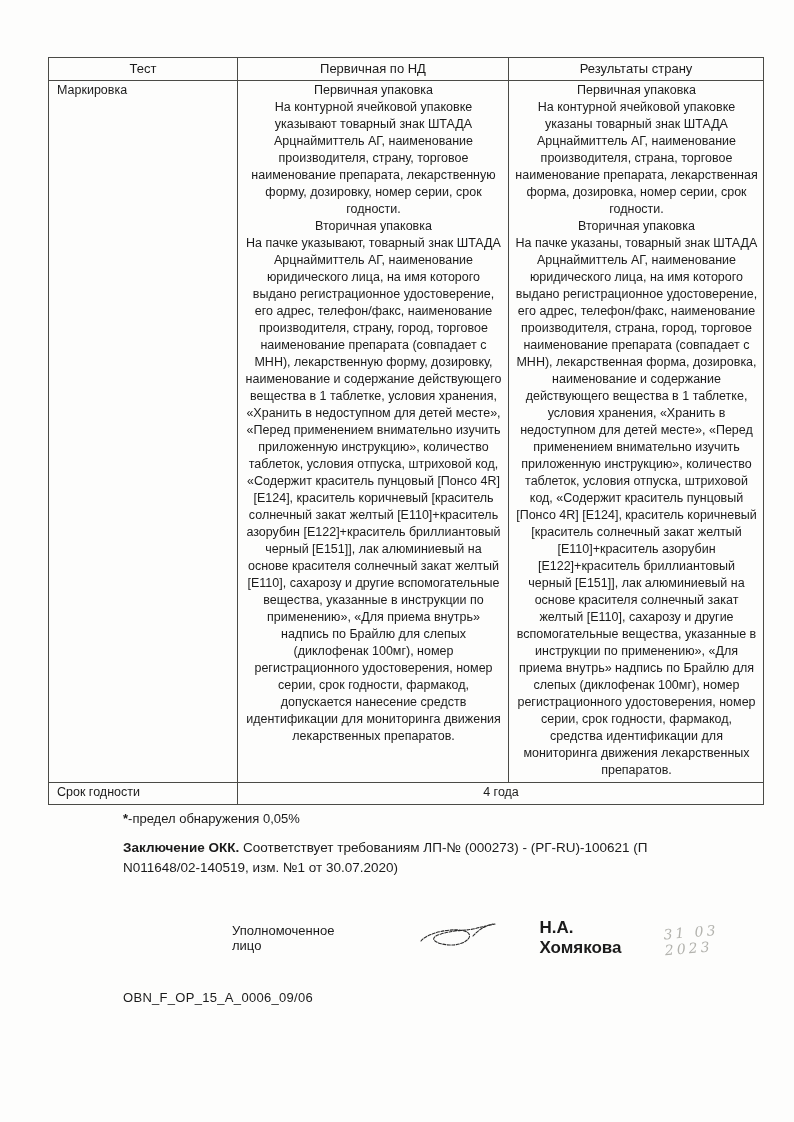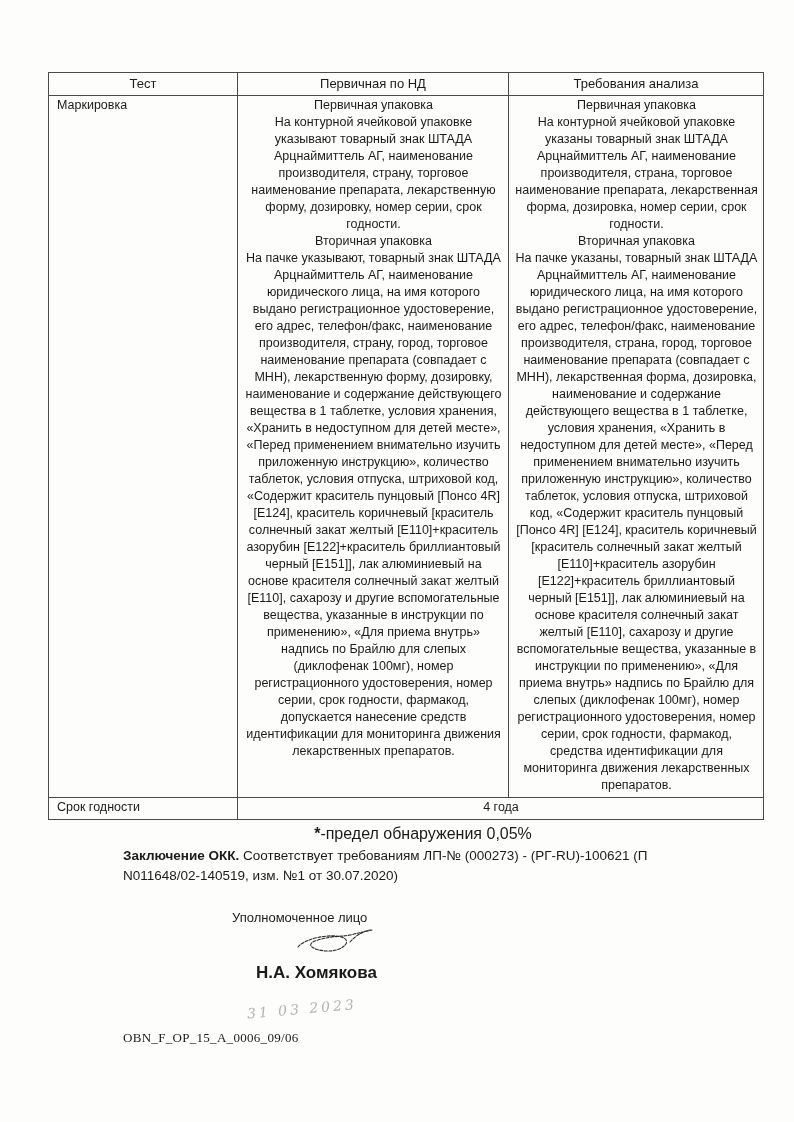--- a/index.html
+++ b/index.html
@@ -4,21 +4,21 @@
 <style>
   html, body { margin: 0; padding: 0; }
   body {
     width: 794px; height: 1122px;
     background: #ffffff;
     font-family: "Liberation Sans", sans-serif;
     color: #1b1b1b;
     overflow: hidden;
   }
   .page { position: relative; width: 794px; height: 1122px; background: #fdfdfc; }
-  .content { position: absolute; top: 72px; left: 48px; width: 716px; }
+  .content { position: absolute; top: 57px; left: 48px; width: 716px; }
 
   table.qc {
     border-collapse: collapse;
     width: 715px;
     table-layout: fixed;
   }
   table.qc th, table.qc td {
     border: 1px solid #4a4a46;
     font-size: 12.5px;
     line-height: 17px;
@@ -28,61 +28,60 @@
     font-weight: normal;
     text-align: center;
     padding: 2px 2px 3px 2px;
     font-size: 13px;
   }
   td.c1 { padding: 1px 4px 2px 8px; }
   td.c2, td.c3 { padding: 1px 5px 3px 6px; text-align: center; }
   .pre { white-space: pre-wrap; }
 
   .notes { margin-left: 75px; margin-top: 5px; width: 600px; }
-  .footnote { font-size: 16px; line-height: 18px; text-align: center; }
+  .footnote { font-size: 13px; line-height: 18px; }
   .footnote .b, .conclusion .b { font-weight: bold; }
-  .conclusion { font-size: 13.5px; line-height: 20px; margin-top: 3px; width: 598px; }
+  .conclusion { font-size: 13.5px; line-height: 20px; margin-top: 10px; width: 598px; }
 
   .sig-row {
-    margin-top: 24px; margin-left: 184px;
-    display: flex; 
+    margin-top: 40px; margin-left: 184px;
+    display: flex; align-items: center;
     height: 40px;
-    flex-direction: column;
   }
   .sig-label { font-size: 13px; }
   .sig-scribble { margin-left: 52px; width: 108px; height: 38px; flex: none; }
   .sig-name { font-size: 17px; font-weight: bold; margin-left: 24px; }
   .sig-date {
     margin-left: 14px;
     font-family: "DejaVu Serif", serif;
     font-style: italic;
     font-size: 14px;
     letter-spacing: 3px;
     color: #b3b3ae;
     transform: rotate(-5deg);
   }
-  .doc-code { margin-top: 80px; margin-left: 75px; font-size: 13px; letter-spacing: 0.3px; font-family: Liberation Serif, serif; }
+  .doc-code { margin-top: 32px; margin-left: 75px; font-size: 13px; letter-spacing: 0.3px; }
 </style>
 </head>
 <body>
 
 <div class="page">
   <div class="content">
 
     <table class="qc">
       <colgroup>
         <col style="width:189px">
         <col style="width:271px">
         <col style="width:255px">
       </colgroup>
       <thead>
         <tr>
           <th>Тест</th>
           <th>Первичная по НД</th>
-          <th>Требования анализа</th>
+          <th>Результаты страну</th>
         </tr>
       </thead>
       <tbody>
         <tr>
           <td class="c1">Маркировка</td>
           <td class="c2 pre">Первичная упаковка
 На контурной ячейковой упаковке указывают товарный знак ШТАДА Арцнаймиттель АГ, наименование производителя, страну, торговое наименование препарата, лекарственную форму, дозировку, номер серии, срок годности.
 Вторичная упаковка
 На пачке указывают, товарный знак ШТАДА Арцнаймиттель АГ, наименование юридического лица, на имя которого выдано регистрационное удостоверение, его адрес, телефон/факс, наименование производителя, страну, город, торговое наименование препарата (совпадает с МНН), лекарственную форму, дозировку, наименование и содержание действующего вещества в 1 таблетке, условия хранения, «Хранить в недоступном для детей месте», «Перед применением внимательно изучить приложенную инструкцию», количество таблеток, условия отпуска, штриховой код,  «Содержит краситель пунцовый [Понсо 4R] [E124], краситель коричневый [краситель солнечный закат желтый [E110]+краситель азорубин [E122]+краситель бриллиантовый черный [E151]], лак алюминиевый на основе красителя солнечный закат желтый [E110], сахарозу и другие вспомогательные вещества, указанные в инструкции по применению», «Для приема внутрь» надпись по Брайлю для слепых (диклофенак 100мг), номер регистрационного удостоверения, номер серии, срок годности, фармакод, допускается нанесение средств идентификации для мониторинга движения лекарственных препаратов.</td>
           <td class="c3 pre">Первичная упаковка

